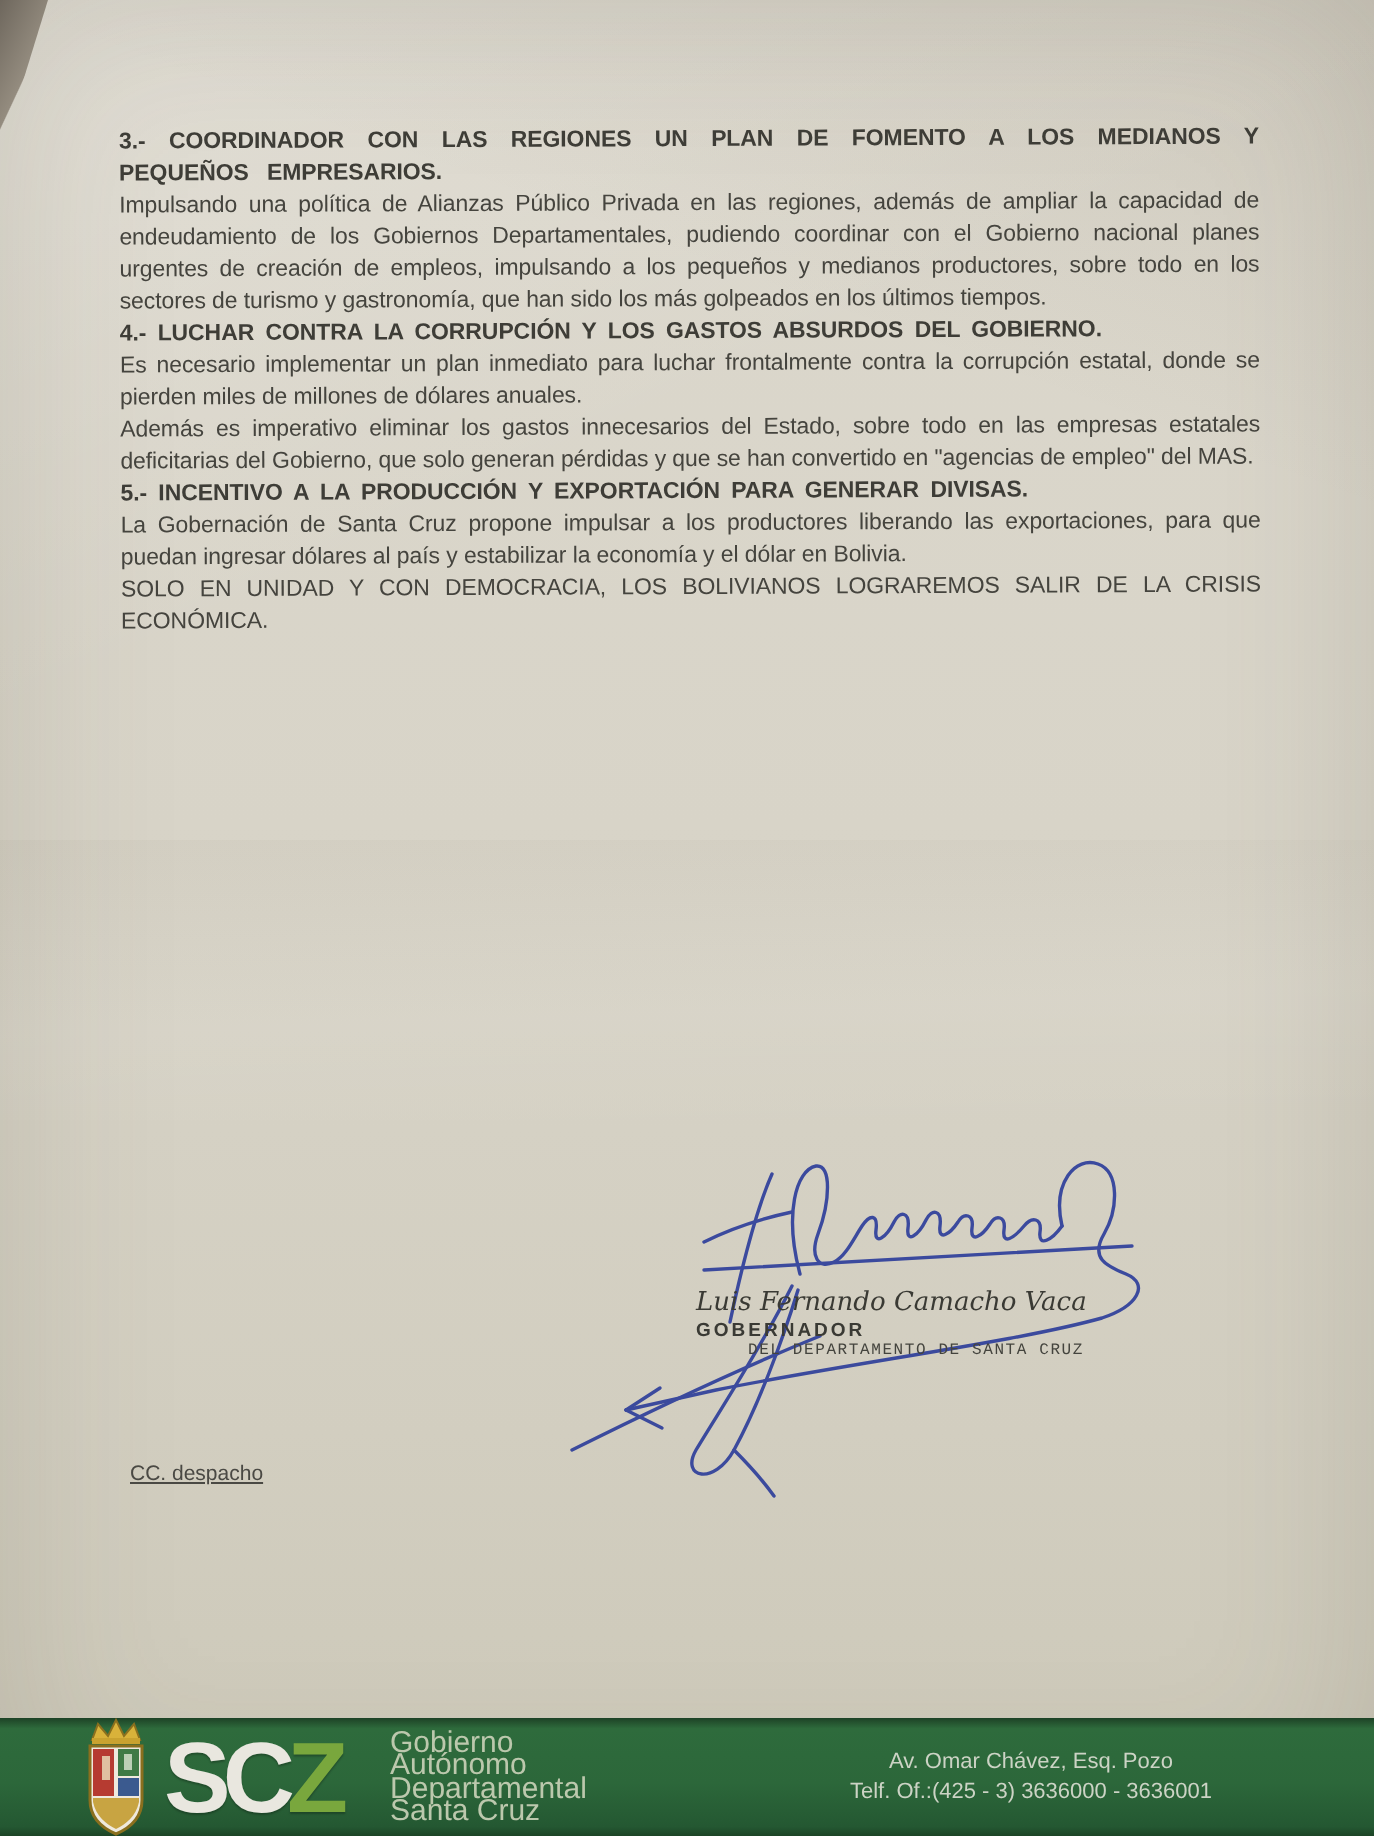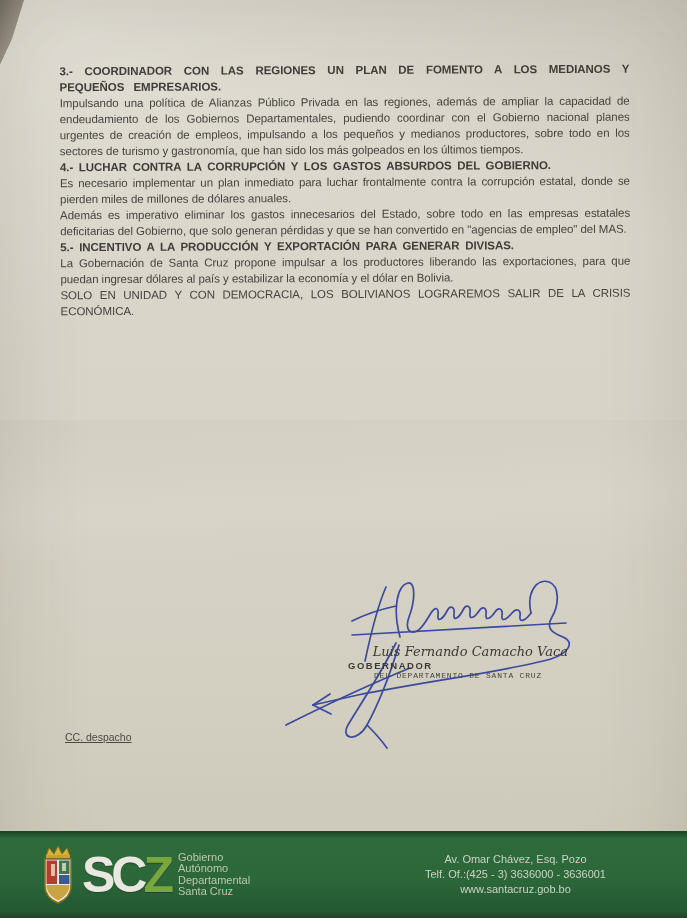--- a/index.html
+++ b/index.html
@@ -35,45 +35,45 @@
   .h3{word-spacing:6px;}
   .gap-lg{margin-top:14px;}
   .gap-md{margin-top:16px;}
   .gap-sm{margin-top:9px;}
   .gap-xs{margin-top:2px;}
   .closing{margin-top:18px;word-spacing:1px;}
   
   .sig-wrap{position:absolute;left:268px;top:573px;width:330px;height:178px;}
   .sig-ink{position:absolute;left:0;top:0;}
   .sig-name{
-    position:absolute;left:80px;top:71px;width:220px;text-align:right;
+    position:absolute;left:80px;top:71px;width:220px;text-align:left;
     font-family:"DejaVu Serif", serif;font-style:italic;font-size:13px;color:#3a3a34;
   }
   .sig-title{
     position:absolute;left:80px;top:87px;width:220px;
     font-size:9.5px;font-weight:bold;letter-spacing:1.5px;color:#3a3a34;
   }
   .sig-sub{
     position:absolute;left:80px;top:98px;width:220px;text-align:center;
     font-size:8px;letter-spacing:0.8px;color:#44443e;font-family:Liberation Mono, monospace;
   }
   .cc-note{position:absolute;left:65px;top:731px;font-size:10.5px;color:#4a4944;text-decoration:underline;}
   
   .footer{
-    position:absolute;left:0;bottom:0;width:687px;height:87px;
+    position:absolute;left:0;bottom:0;width:687px;height:59px;
     background:linear-gradient(180deg,#1d4226 0%, #2e6b3c 9%, #2c673a 55%, #245832 92%, #1c4426 100%);
     display:flex;align-items:center;justify-content:space-between;
   }
   .logo-group{display:flex;align-items:center;margin-left:40px;}
   .shield{margin-right:6px;margin-top:-2px;}
   .wordmark{font-weight:bold;font-size:50px;letter-spacing:-4px;line-height:1;
     font-family:"Liberation Sans", sans-serif;}
   .wm-sc{color:#e9e7df;text-shadow:0 1px 1px rgba(0,0,0,.25);}
   .wm-z{color:#79a73d;text-shadow:0 1px 1px rgba(0,0,0,.25);}
-  .org-lines{margin-left:8px;font-size:11px;line-height:11.5px;color:#bcc8ad;}
+  .org-lines{margin-left:25px;font-size:15px;line-height:11.5px;color:#bcc8ad;}
   .addr{
     margin-right:81px;text-align:center;font-size:11px;line-height:15px;color:#ccd3c5;
   }
 </style>
 </head>
 <body>
 
 <div class="paper">
   <div class="crease1"></div>
   <div class="corner-shadow"></div>
@@ -135,16 +135,15 @@
       <div class="org-lines">
         <div>Gobierno</div>
         <div>Autónomo</div>
         <div>Departamental</div>
         <div>Santa Cruz</div>
       </div>
     </div>
     <div class="addr">
       <div>Av. Omar Chávez, Esq. Pozo</div>
       <div>Telf. Of.:(425 - 3) 3636000 - 3636001</div>
-      <div>www.santacruz.gob.bo</div>
     </div>
   </div>
 </div>
 
 </body></html>

